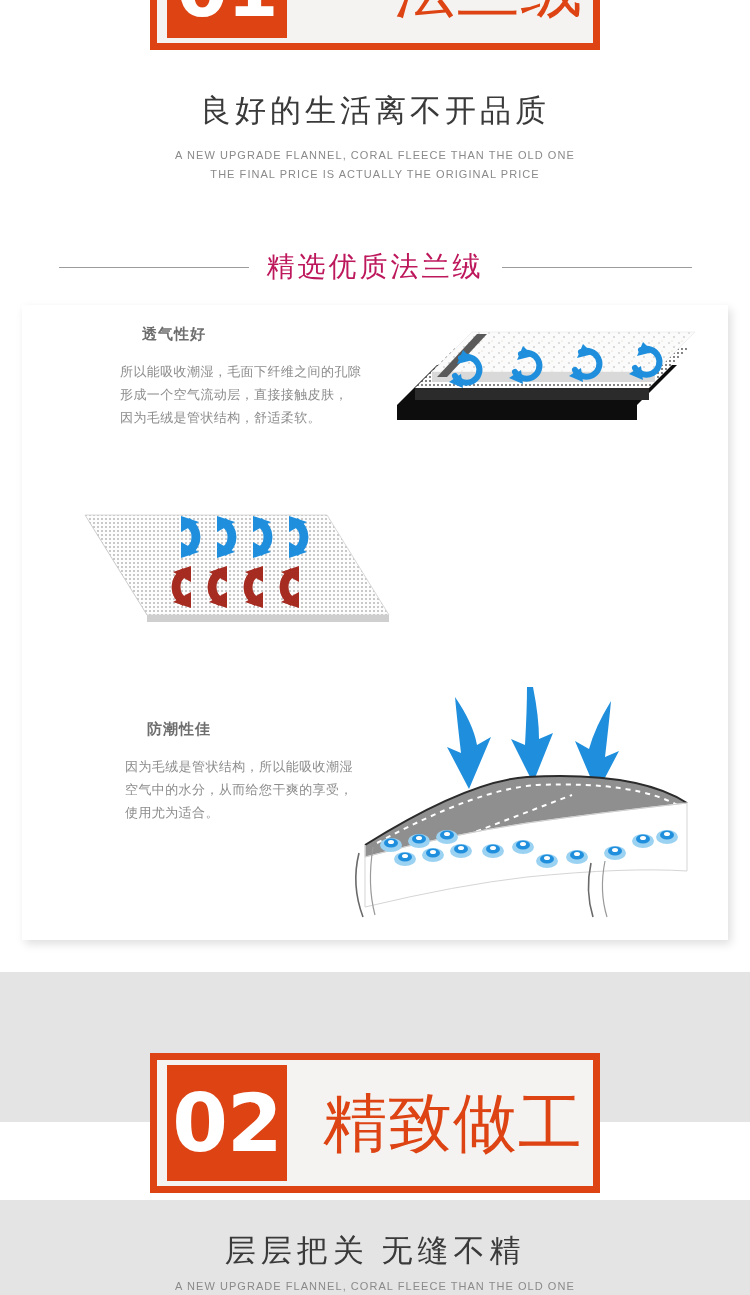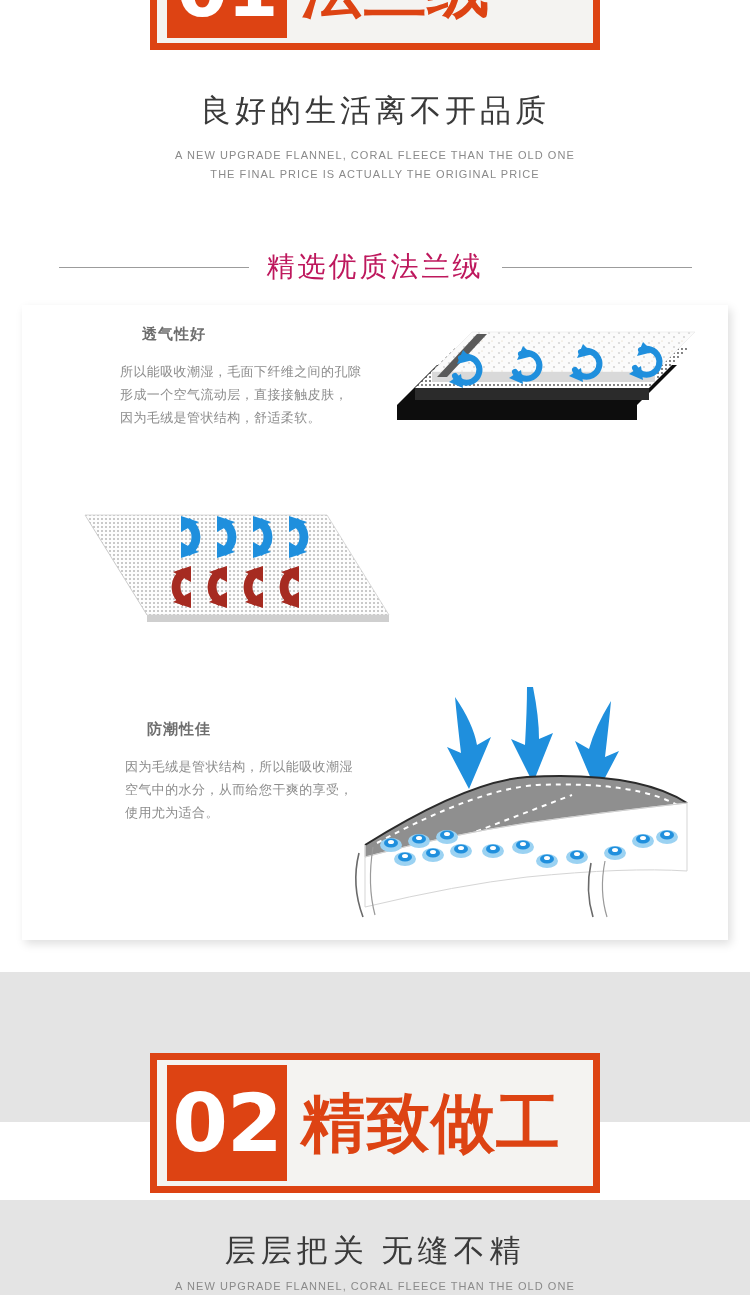--- a/index.html
+++ b/index.html
@@ -19,30 +19,31 @@
   #band-top    { top:0;    height:972px; }
   #band-mid    { top:1122px; height:78px; }
 
   
   .banner {
     position:absolute; left:150px; width:450px;
     border:7px solid #dd4313;
     background:#f4f3f1;
     display:flex; align-items:center;
     padding:9px 10px;
+    justify-content:space-between;
   }
   .banner .num {
     background:#dd4313; color:#ffffff;
     font-family:"DejaVu Sans", sans-serif;
     font-weight:bold;
     letter-spacing:-1px;
     display:flex; align-items:center; justify-content:center;
   }
   .banner .cn {
-    color:#dd4313; font-weight:bold;
+    color:#dd4313; font-weight:normal;
     font-family:"DejaVu Sans", sans-serif;
     letter-spacing:1px;
     margin-left:14px;
   }
 
   #banner-01 { top:-70px; height:120px; }
   #banner-01 .num { width:120px; height:96px; font-size:74px; }
   #banner-01 .cn  { font-size:62px; }
 
   #banner-02 { top:1053px; height:140px; }

